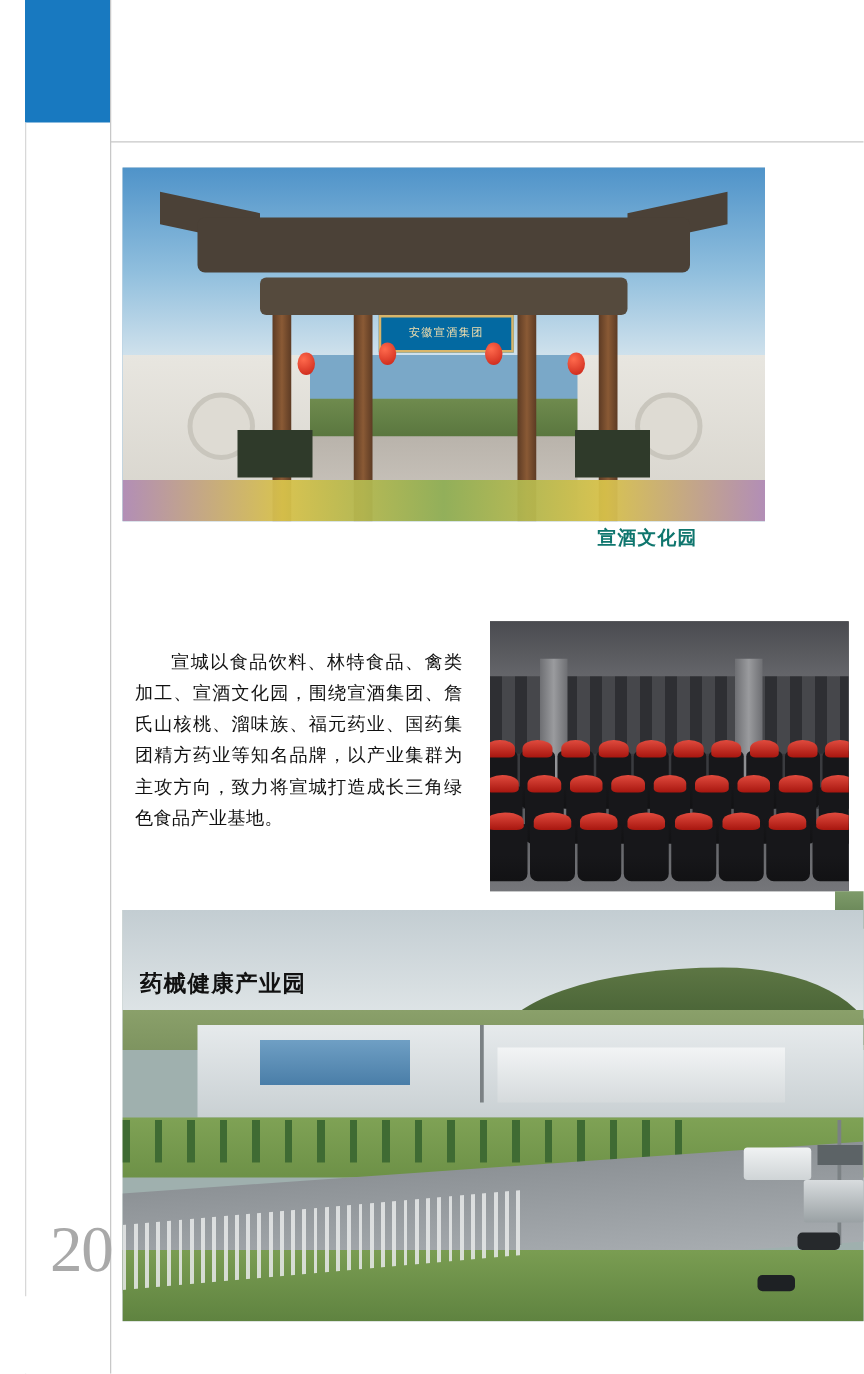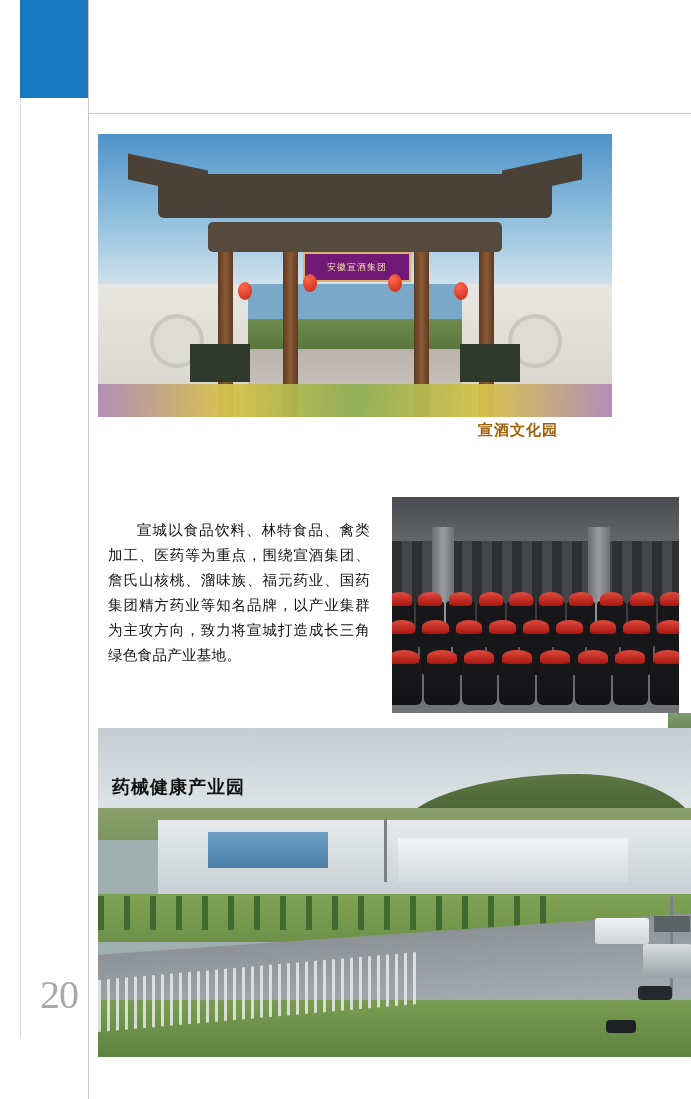--- a/index.html
+++ b/index.html
@@ -70,21 +70,21 @@
     height: 62px;
     background: #ffffff;
   }
 
   
   .page-number {
     position: absolute;
     left: 40px;
     top: 975px;
     font-family: "Liberation Serif", serif;
-    font-size: 40px;
+    font-size: 52px;
     color: #a9a9a9;
     letter-spacing: -1px;
     line-height: 1;
   }
 
   
   .photo-gate {
     position: absolute;
     left: 98px;
     top: 134px;
@@ -130,21 +130,21 @@
     border-radius: 5px;
   }
   .gate-roof-tip-l, .gate-roof-tip-r {
     position: absolute; top: 28px; width: 80px; height: 26px; background: #4b4137;
     transform: skewY(-12deg);
   }
   .gate-roof-tip-l { left: 30px; transform: skewY(12deg); }
   .gate-roof-tip-r { left: 404px; }
   .gate-plaque {
     position: absolute; left: 205px; top: 118px; width: 104px; height: 26px;
-    background: #701a75; border: 2px solid #d8b56a;
+    background: #0369a1; border: 2px solid #d8b56a;
     color: #f3dfae; font-size: 9px; text-align: center; line-height: 26px;
     letter-spacing: 1px;
     font-family: "DejaVu Sans", sans-serif;
   }
   .gate-pillar {
     position: absolute; top: 118px; width: 15px; height: 165px;
     background: linear-gradient(90deg,#5d3b24,#8a5a35,#5d3b24);
   }
   .gate-pillar.p1 { left: 120px; }
   .gate-pillar.p2 { left: 185px; }
@@ -168,21 +168,21 @@
   }
   .gate-fence-l { left: 92px; }
   .gate-fence-r { left: 362px; }
 
   .caption-gate {
     position: absolute;
     left: 478px;
     top: 421px;
     font-family: "DejaVu Sans", sans-serif;
     font-size: 15px;
-    color: #a16207;
+    color: #0f766e;
     letter-spacing: 1px;
     font-weight: 700;
   }
 
   
   .section-heading {
     position: absolute;
     left: 106px;
     top: 452px;
     font-family: "DejaVu Serif", serif;
@@ -394,21 +394,21 @@
     <div class="lantern b"></div>
     <div class="lantern c"></div>
     <div class="lantern d"></div>
     <div class="gate-fence-l"></div>
     <div class="gate-fence-r"></div>
     <div class="flowers"></div>
   </div>
   <div class="caption-gate">宣酒文化园</div>
 
 
-  <div class="body-text">宣城以食品饮料、林特食品、禽类加工、医药等为重点，围绕宣酒集团、詹氏山核桃、溜味族、福元药业、国药集团精方药业等知名品牌，以产业集群为主攻方向，致力将宣城打造成长三角绿色食品产业基地。</div>
+  <div class="body-text">宣城以食品饮料、林特食品、禽类加工、宣酒文化园，围绕宣酒集团、詹氏山核桃、溜味族、福元药业、国药集团精方药业等知名品牌，以产业集群为主攻方向，致力将宣城打造成长三角绿色食品产业基地。</div>
 
   <div class="photo-jars">
     <div class="jars-ceiling"></div>
     <div class="jars-rack"></div>
     <div class="jars-floor"></div>
     <div class="jars-pillar p1"></div>
     <div class="jars-pillar p2"></div>
     <div class="jars-row r1">
       <div class="jar"></div>
       <div class="jar"></div>

